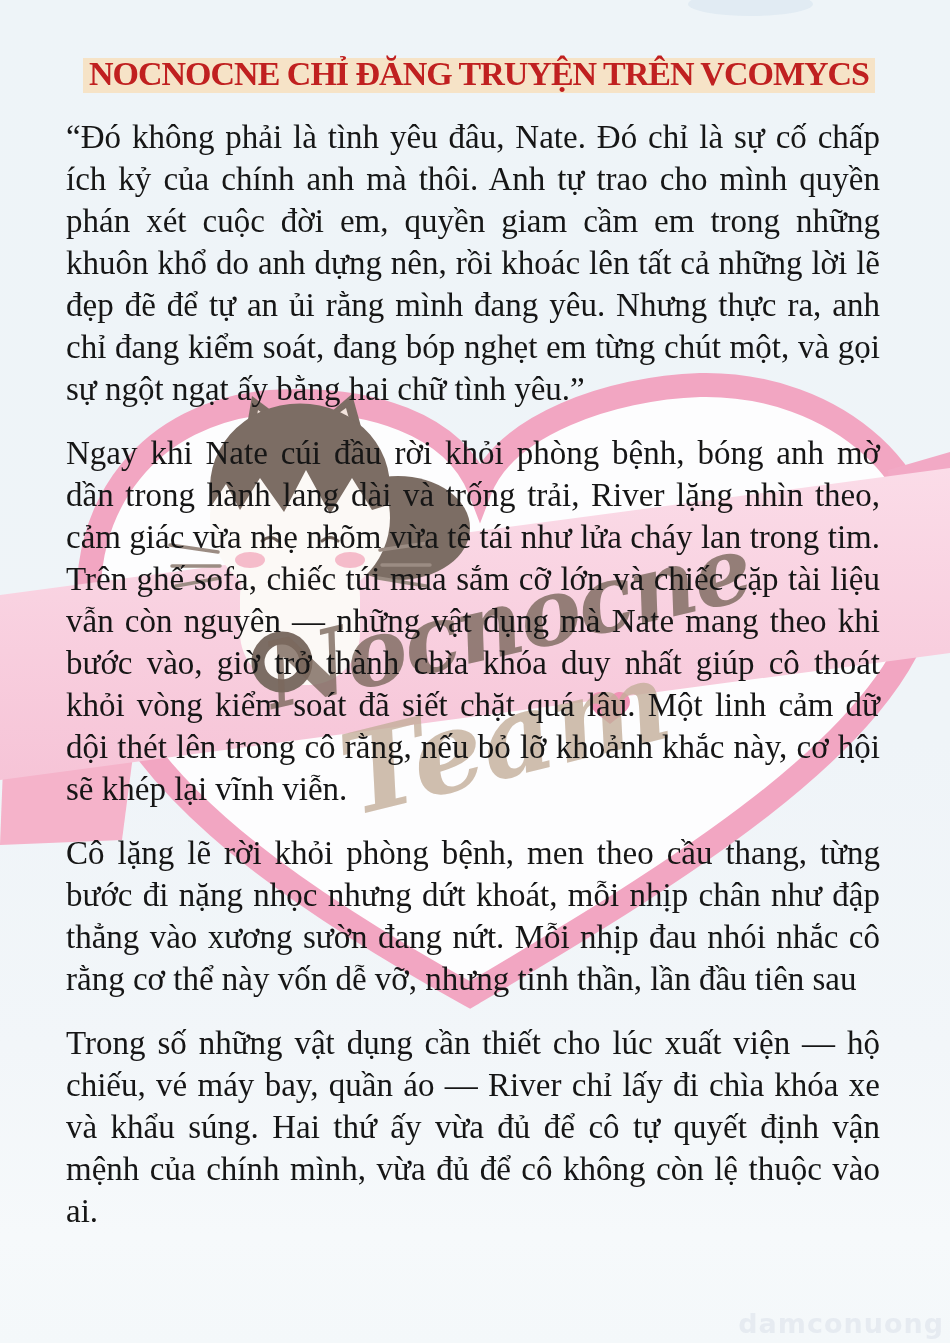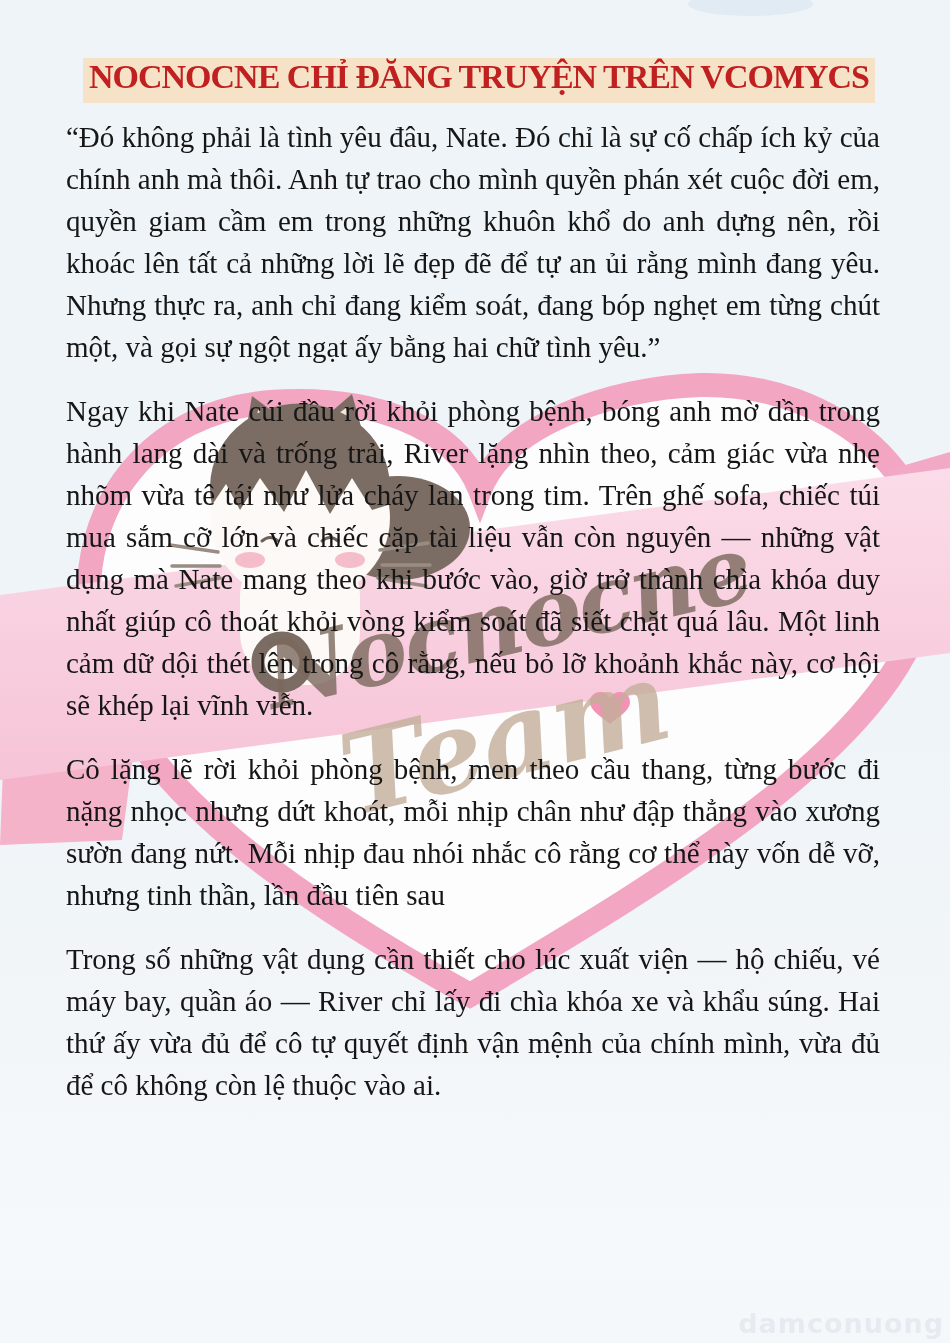--- a/index.html
+++ b/index.html
@@ -21,30 +21,30 @@
     transform:rotate(-13deg);white-space:nowrap;pointer-events:none;
   }
   .wm-word{
     position:absolute;left:295px;top:672px;width:420px;text-align:center;z-index:2;
     font-family:"DejaVu Serif", serif;font-style:italic;font-weight:700;
     font-size:112px;color:rgba(195,174,154,.8);
     transform:rotate(-14deg);white-space:nowrap;pointer-events:none;
   }
   
   .banner{
-    position:absolute;left:83px;top:58px;width:792px;height:45px;z-index:4;
-    background:#f6e3c7;display:flex;align-items:flex-start;justify-content:center;
+    position:absolute;left:83px;top:58px;width:792px;height:35px;z-index:4;
+    background:#f6e3c7;display:flex;align-items:flex-end;justify-content:center;
   }
   .banner span{
     font-weight:700;font-size:34px;letter-spacing:-1px;color:#c02020;white-space:nowrap;
   }
   
   .content{
     position:absolute;left:66px;top:116px;width:814px;z-index:3;
-    color:#161616;font-size:29px;line-height:42px;text-align:justify;
+    color:#161616;font-size:33px;line-height:42px;text-align:justify;
   }
   .content p{margin:0 0 22px 0;}
   
   .vcomycs{
     position:absolute;left:14px;top:1284px;z-index:4;
     font-family:"DejaVu Sans", sans-serif;font-style:italic;font-weight:700;
     font-size:33px;color:#7e91d3;letter-spacing:1px;opacity:.85;
   }
   .vcomycs::first-letter{font-size:150%;}
   .damconuong{

